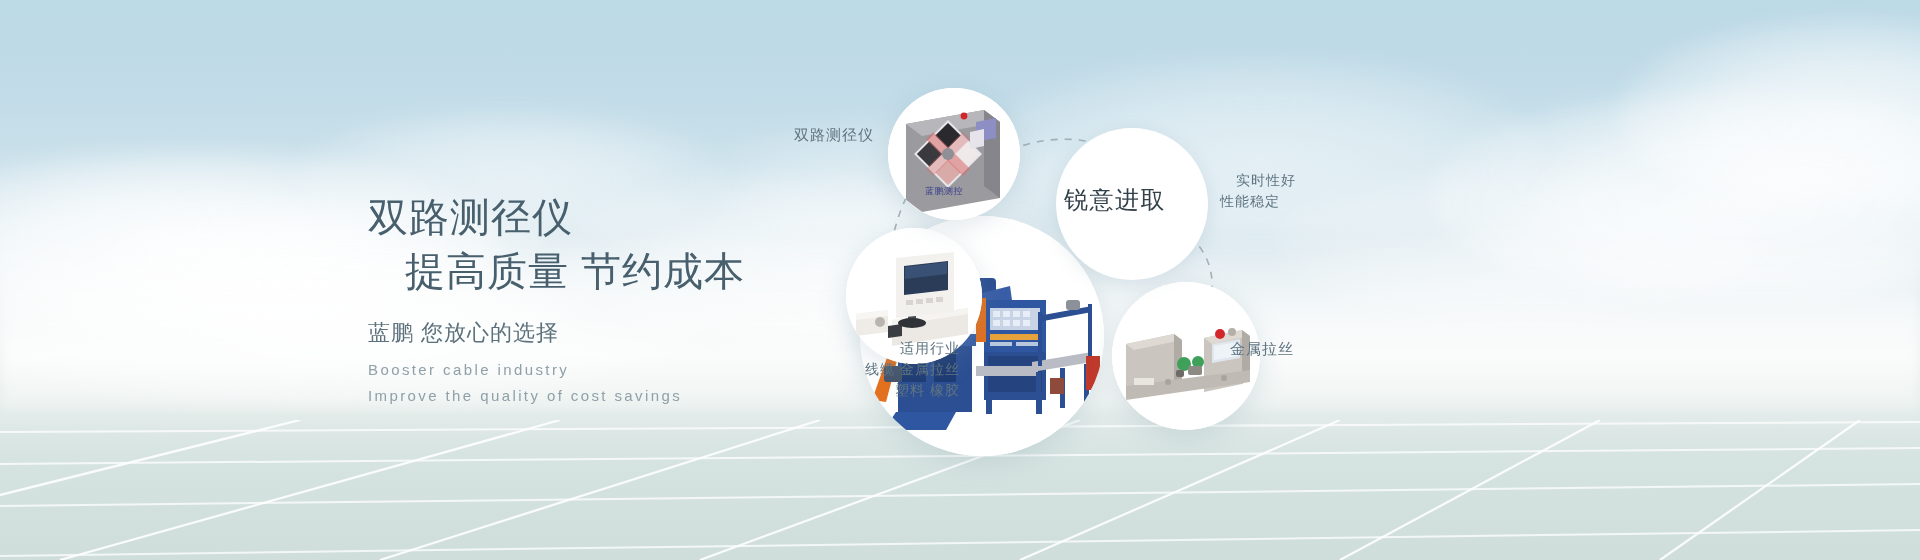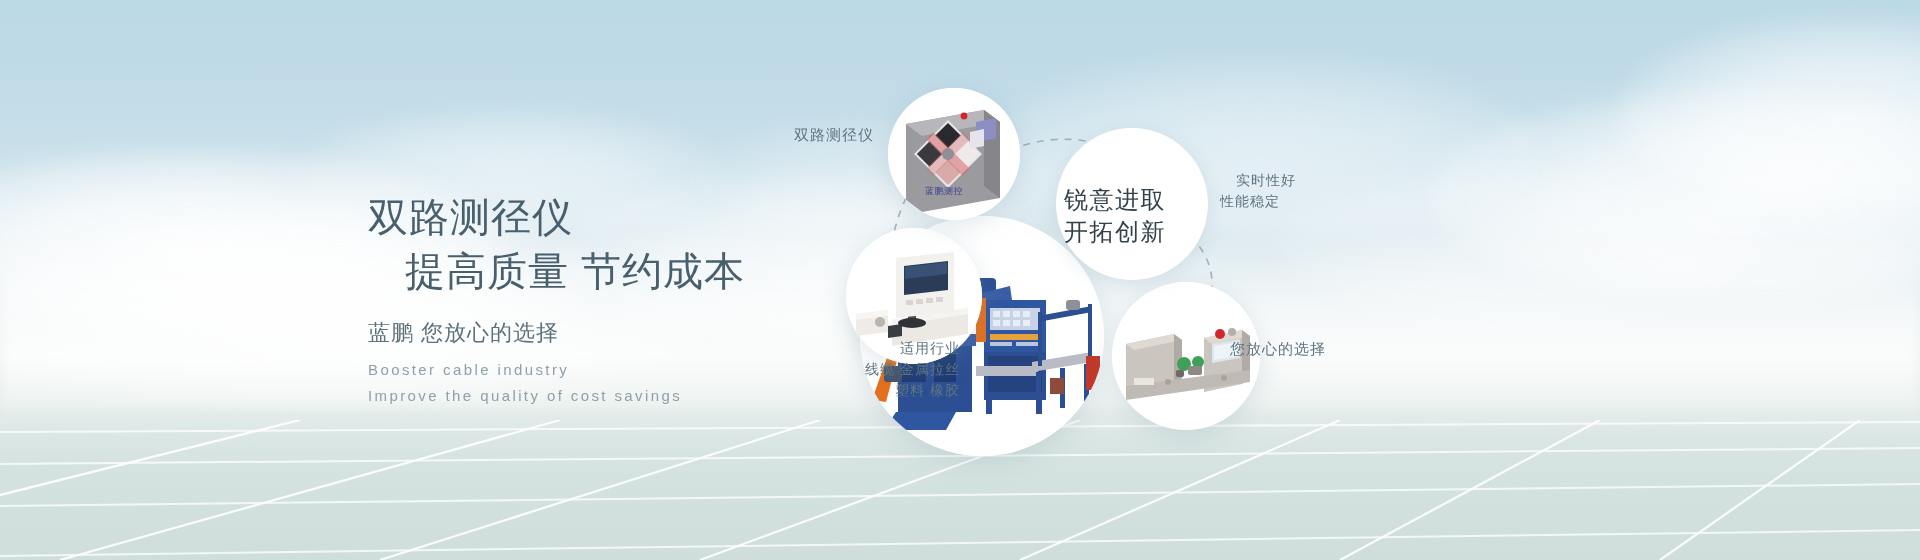--- a/index.html
+++ b/index.html
@@ -379,27 +379,26 @@
 
         <rect x="22" y="96" width="20" height="7" fill="#e9e6e0"></rect>
 
         <circle cx="56" cy="100" r="3" fill="#a8a49d"></circle>
         <circle cx="112" cy="96" r="3" fill="#a8a49d"></circle>
       </svg>
     </div>
 
     <div class="bubble plain bub-slogan"></div>
     <div class="slogan-text" style="left:204px; top:164px; width:136px;">锐意进取</div>
-    <div class="slogan-text" style="left:204px; top:196px; width:136px;">开拓创新</div>
 
     <div class="label" style="left:-66px; top:124px;">双路测径仪</div>
 
     <div class="label small" style="left:360px; top:170px;margin-left:16px;">实时性好</div>
     <div class="label small" style="left:360px; top:191px;">性能稳定</div>
 
     <div class="label small right" style="left:-60px; top:338px; width:160px;">适用行业</div>
     <div class="label small right" style="left:-60px; top:359px; width:160px;">线缆 金属拉丝</div>
     <div class="label small right" style="left:-60px; top:380px; width:160px;">塑料 橡胶</div>
 
-    <div class="label" style="left:370px; top:338px;">您放心的选择</div>
+    <div class="label" style="left:370px; top:338px;">金属拉丝</div>
   </div>
 
 </div>
 
 </body></html>

